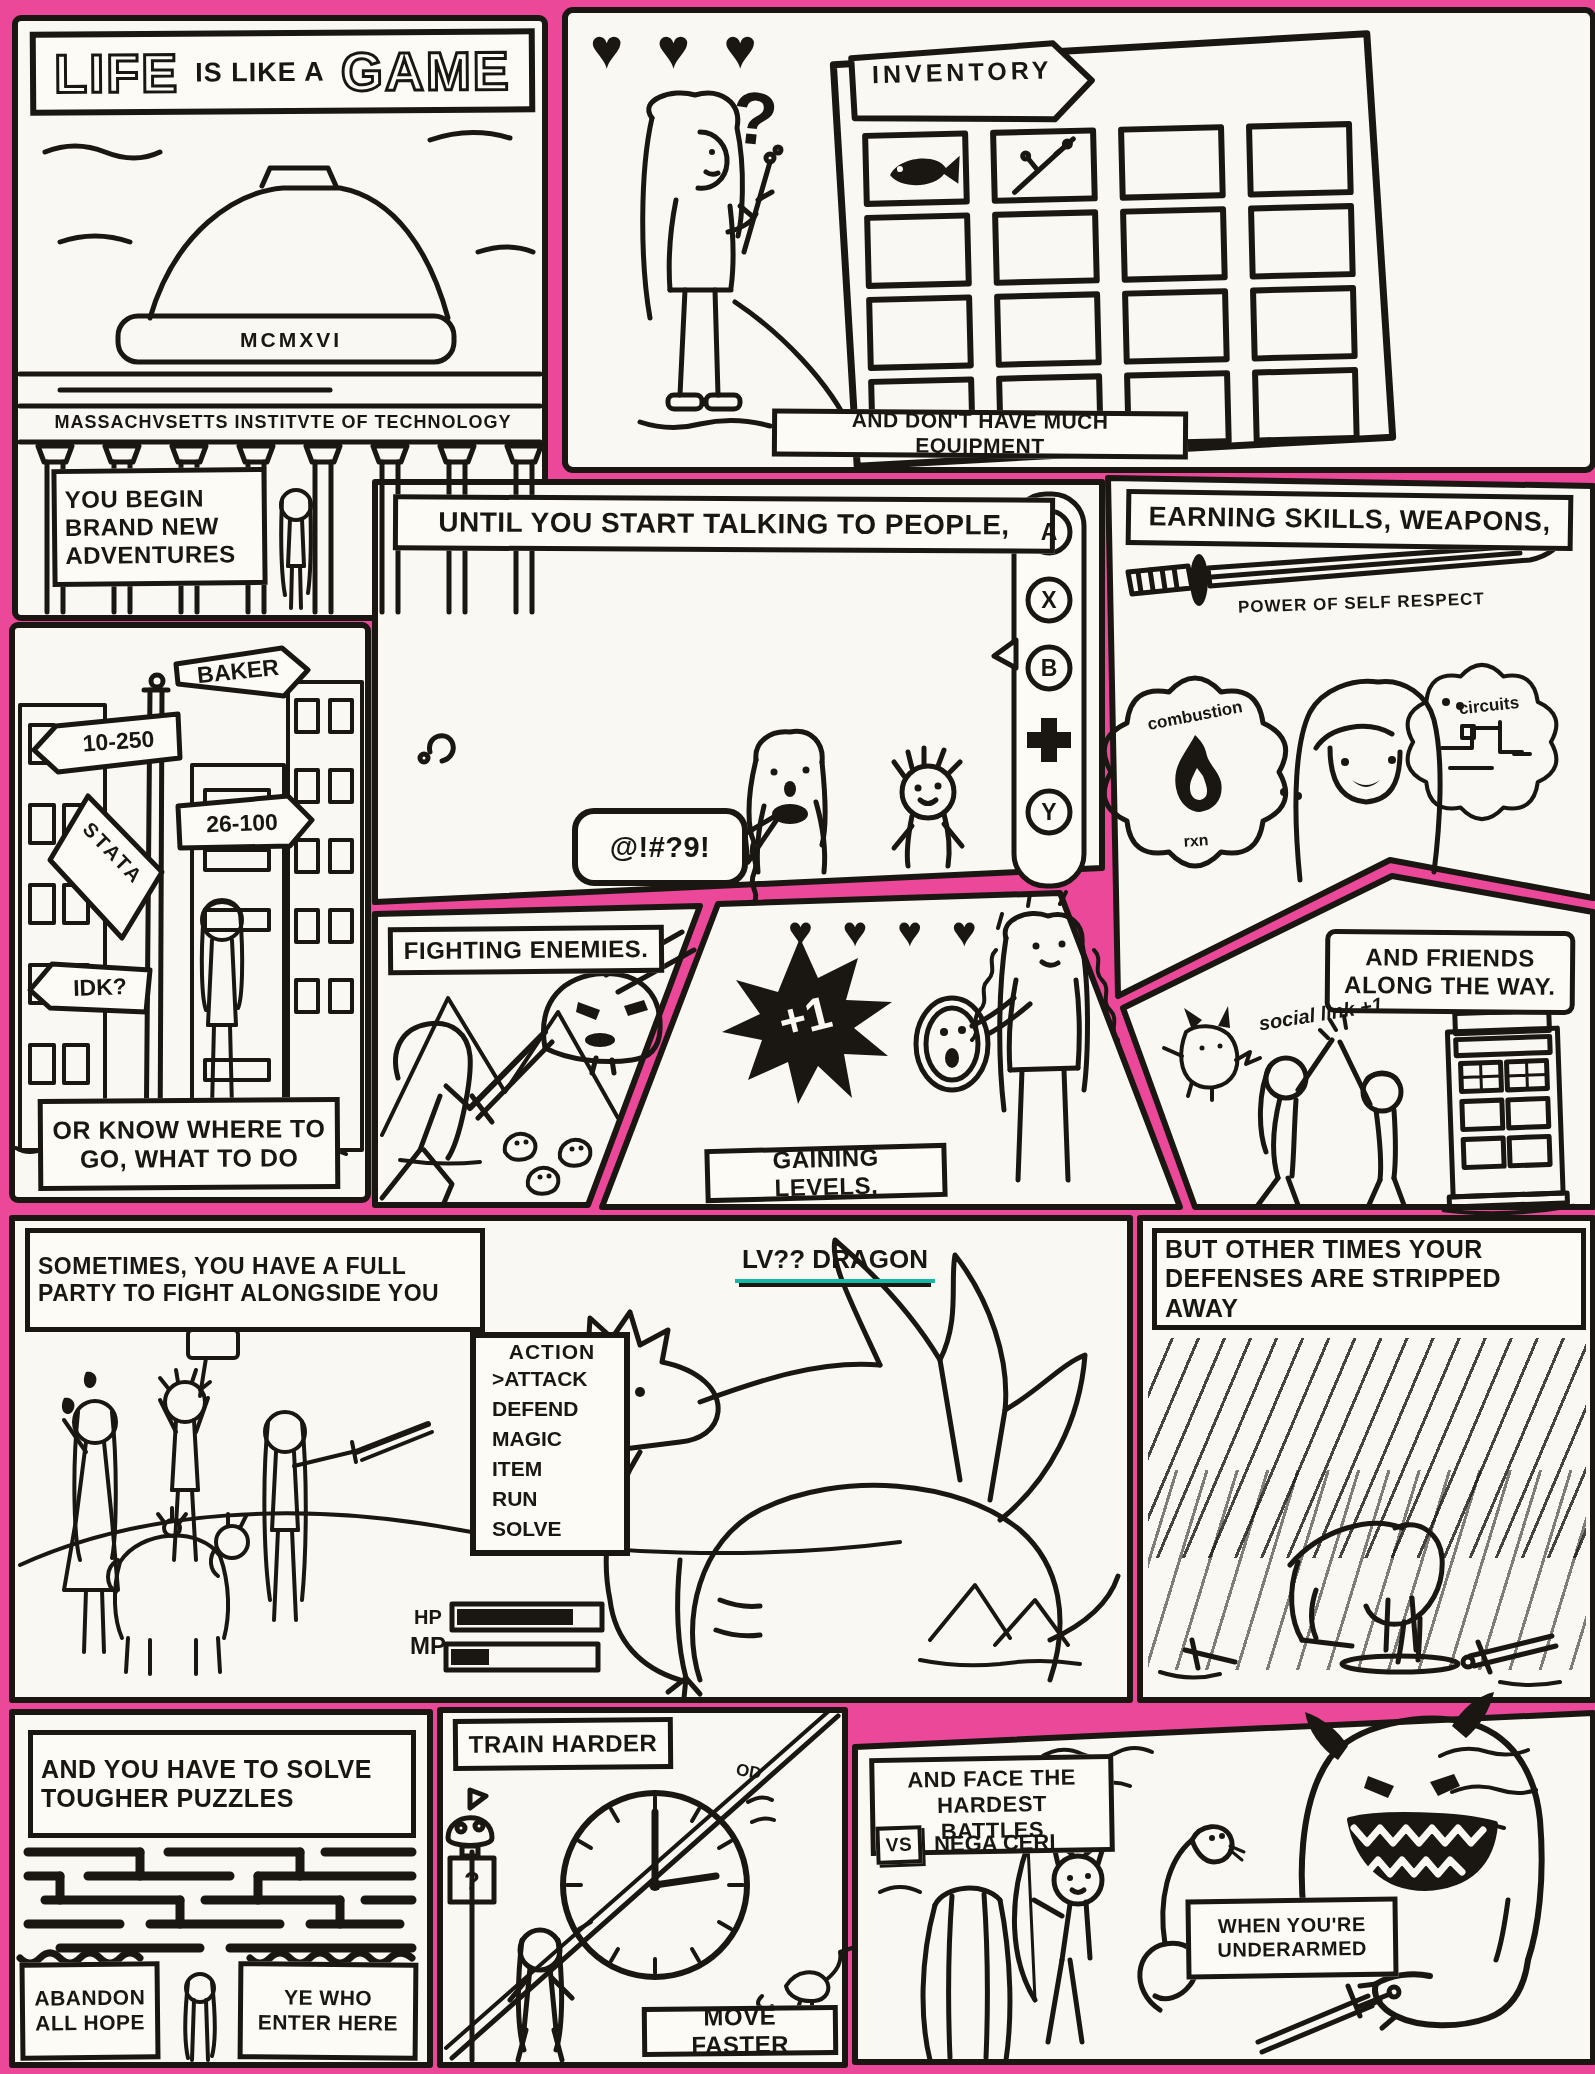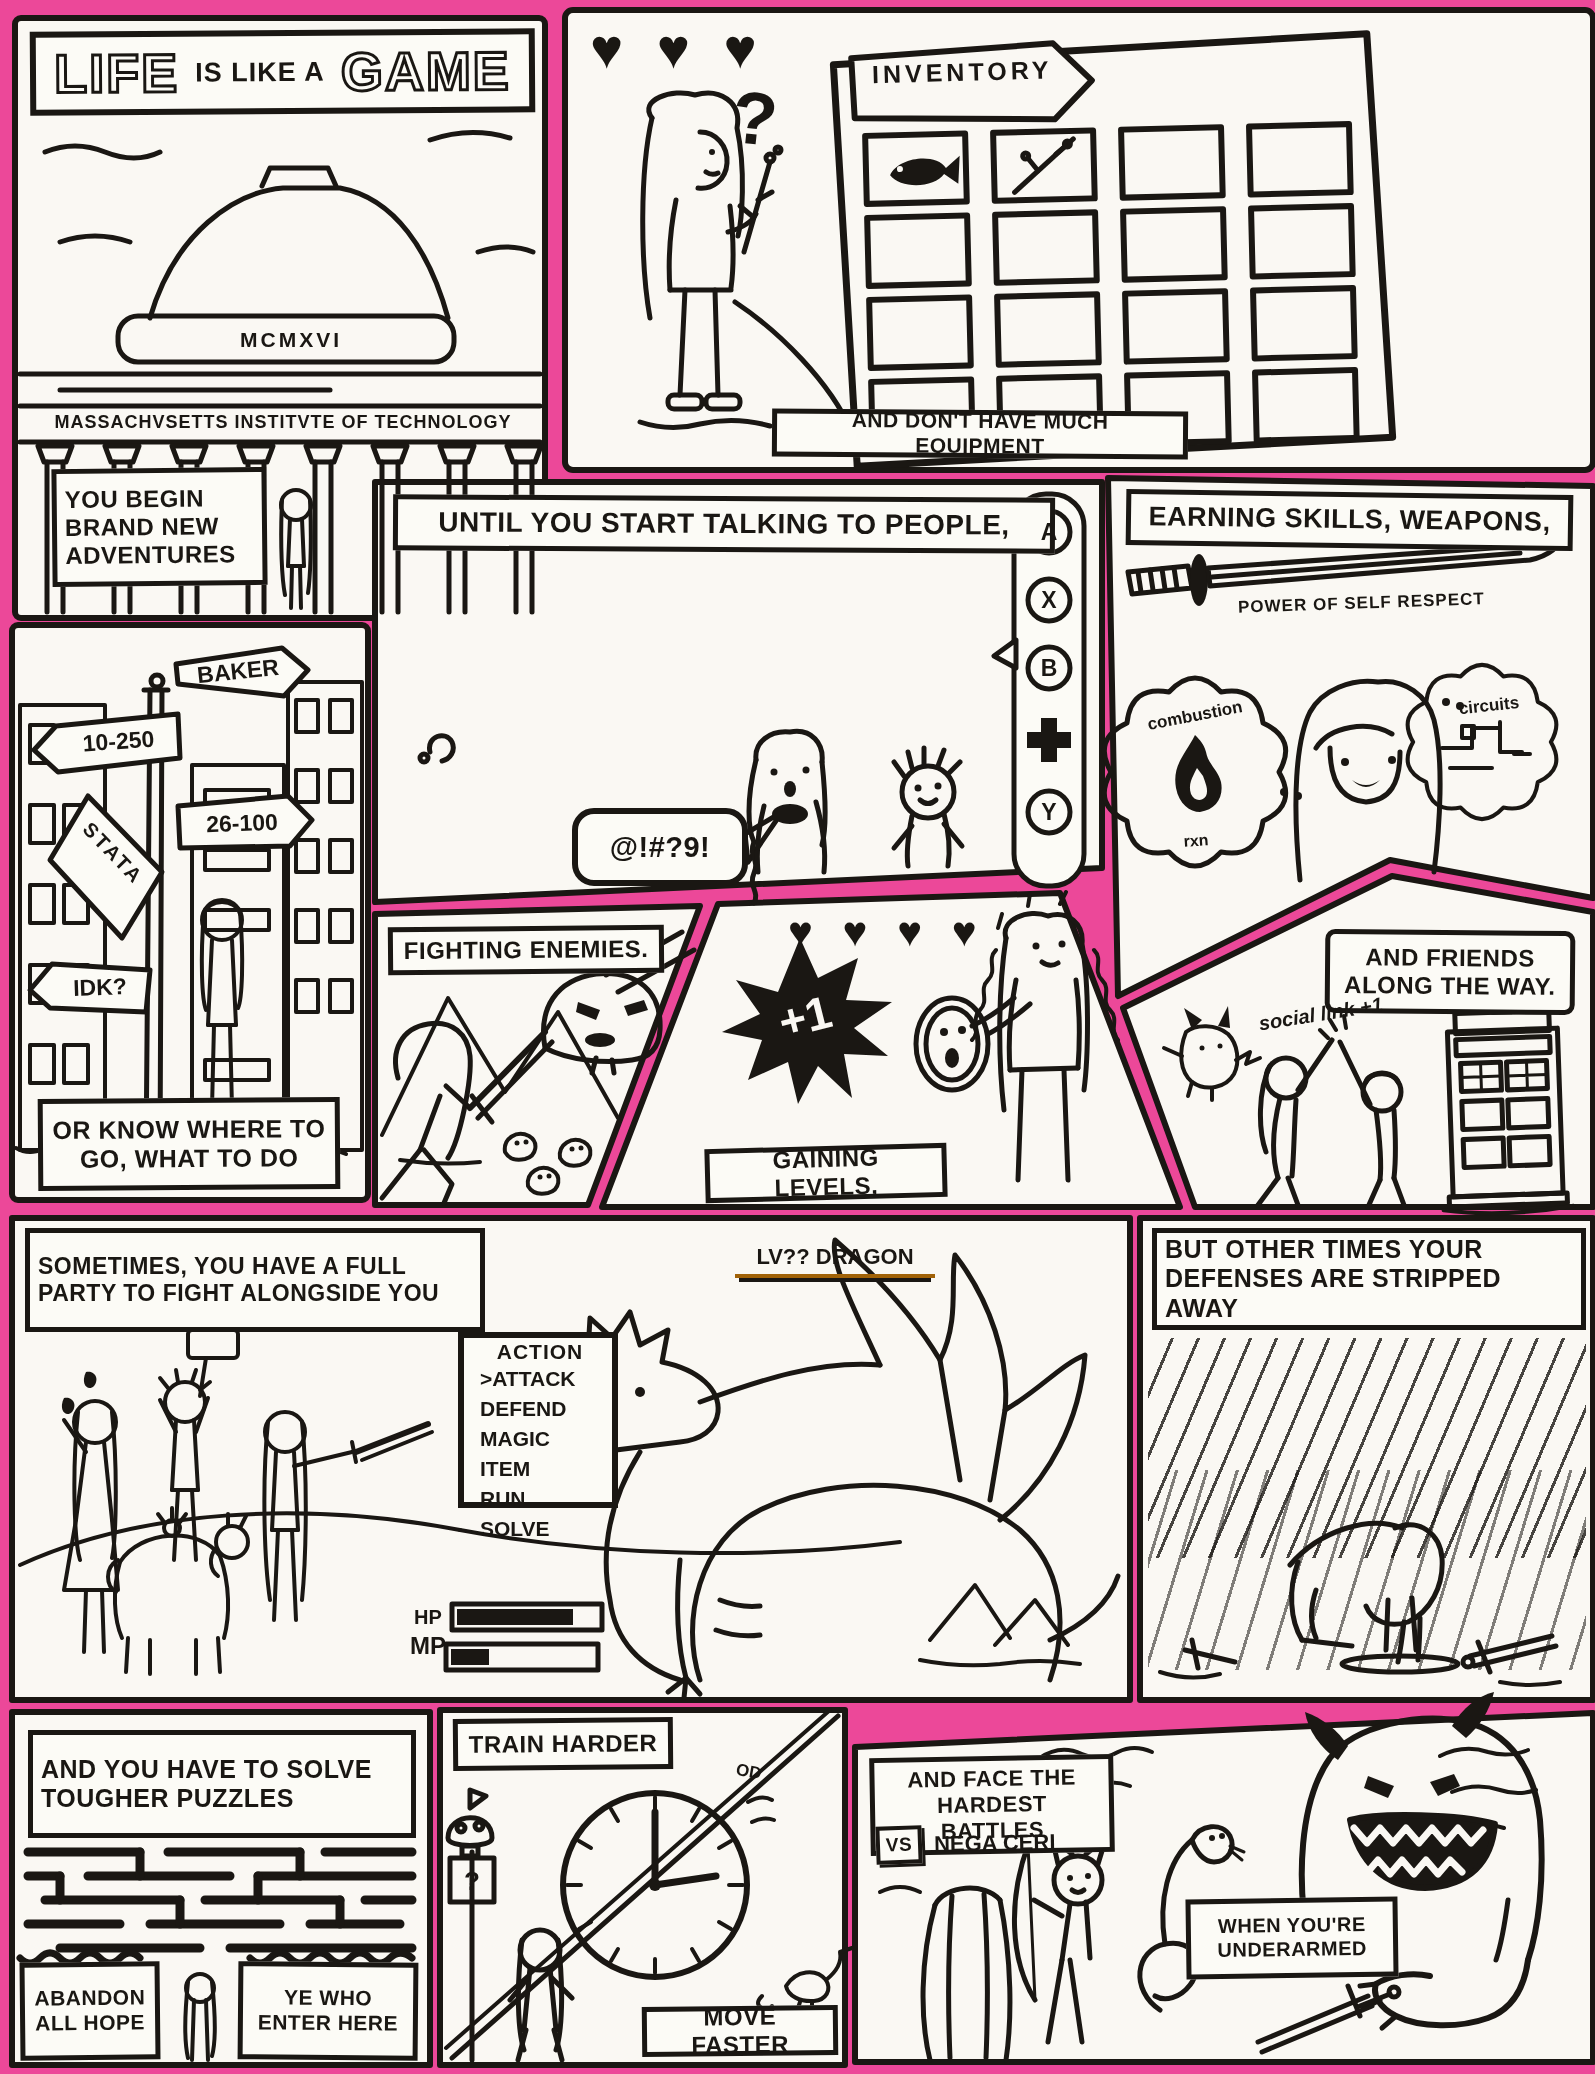--- a/index.html
+++ b/index.html
@@ -655,22 +655,22 @@
 <div class="cap" style="left:388px;top:926px;width:276px;height:48px;font-size:24px;transform:rotate(-0.5deg);">FIGHTING ENEMIES.</div>
 
 <div class="hearts" style="left:788px;top:908px;font-size:42px;">♥ ♥ ♥ ♥</div>
 <div class="lbl" style="left:775px;top:990px;width:60px;font-size:46px;color:#faf8f3;text-align:center;transform:rotate(-14deg);">+1</div>
 <div class="cap" style="left:705px;top:1146px;width:242px;height:54px;font-size:24px;transform:rotate(-1.5deg);">GAINING LEVELS,</div>
 
 <div class="cap" style="left:1325px;top:930px;width:250px;height:84px;font-size:24px;border-radius:10px;transform:rotate(0.5deg);">AND FRIENDS ALONG THE WAY.</div>
 <div class="lbl" style="left:1258px;top:1000px;width:160px;font-size:20px;font-style:italic;text-transform:lowercase;transform:rotate(-9deg);">social link +1</div>
 
 <div class="cap left" style="left:25px;top:1228px;width:460px;height:104px;font-size:23px;">SOMETIMES, YOU HAVE A FULL PARTY TO FIGHT ALONGSIDE YOU</div>
-<div class="lbl" style="left:735px;top:1244px;width:200px;font-size:22px;text-align:center;border-bottom:4px solid #a16207;box-shadow:0 8px 0 -4px #1a1713;padding-bottom:4px;">LV?? DRAGON</div>
-<div class="menu" style="left:458px;top:1332px;width:160px;height:176px;font-size:21px;">
+<div class="lbl" style="left:735px;top:1244px;width:200px;font-size:26px;text-align:center;border-bottom:4px solid #14b8a6;box-shadow:0 8px 0 -4px #1a1713;padding-bottom:4px;">LV?? DRAGON</div>
+<div class="menu" style="left:470px;top:1332px;width:160px;height:224px;font-size:21px;">
   <div class="hd">ACTION</div>
   <div class="it">&gt;ATTACK</div>
   <div class="it">DEFEND</div>
   <div class="it">MAGIC</div>
   <div class="it">ITEM</div>
   <div class="it">RUN</div>
   <div class="it">SOLVE</div>
 </div>
 <div class="lbl" style="left:414px;top:1606px;font-size:20px;">HP</div>
 <div class="lbl" style="left:410px;top:1632px;font-size:24px;">MP</div>

